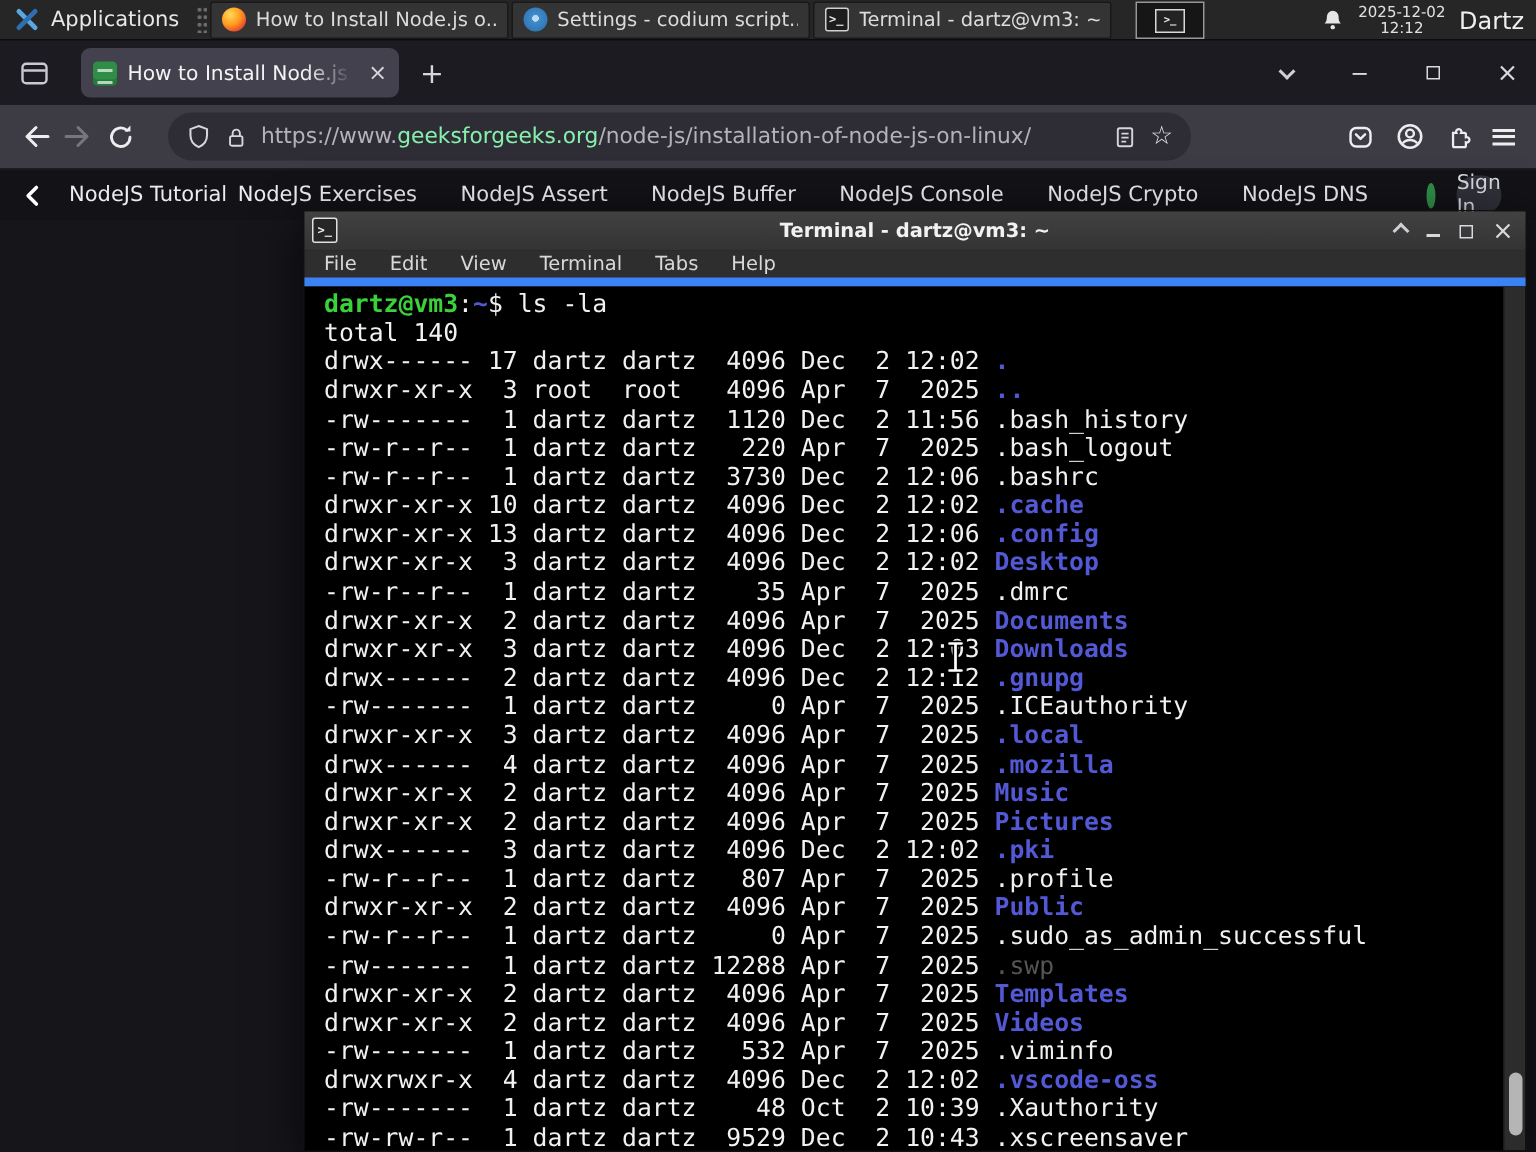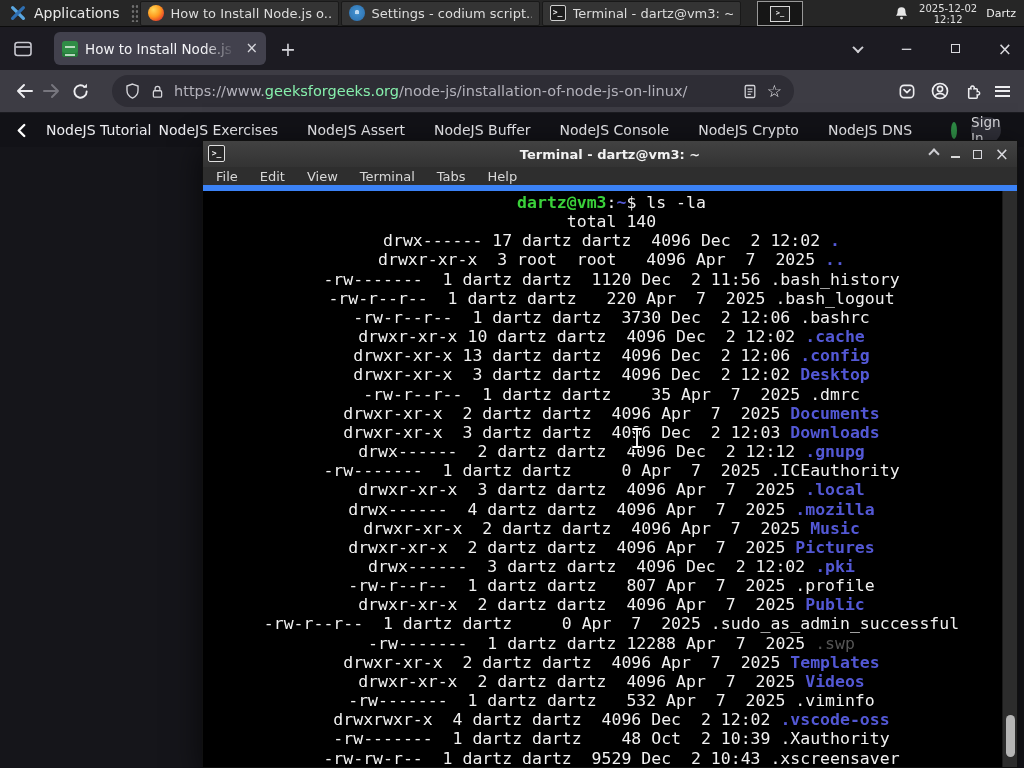--- a/index.html
+++ b/index.html
@@ -23,21 +23,21 @@
   .task-icon.firefox { background:radial-gradient(circle at 34% 30%, #ffd95a, #ff9a1f 45%, #e8442c 78%, #c42f22); }
   .task-icon.codium { background:radial-gradient(circle at 50% 45%, #bcd9f2 18%, #3f8ccb 20%, #2a6cab); }
   .task-icon.terminal { border-radius:2px; background:#1d1d1d; border:1px solid #cfcfcf; color:#e8e8e8;
                         font:bold 8px/13px "DejaVu Sans Mono", monospace; text-align:center; }
   .pager { position:absolute; left:757px; top:1px; width:46px; height:25px; border:1px solid #989898;
            background:#161616; display:flex; align-items:center; justify-content:center; }
   .pager-win { width:20px; height:16px; border:1px solid #d8d8d8; background:#222;
                color:#eee; font:bold 7px/13px "DejaVu Sans Mono", monospace; text-align:center; }
   .tray { position:absolute; right:0; top:0; height:27px; display:flex; align-items:center; gap:9px; padding:0 6px; }
   .clock { text-align:center; color:#e0e0e0; font-size:10px; line-height:11px; }
-  .tray-user { color:#efefef; font-size:11px; padding-right:2px; }
+  .tray-user { color:#efefef; font-size:16px; padding-right:2px; }
 
   
   #tabbar { position:absolute; top:27px; left:0; width:1024px; height:43px; background:#1c1b22;
             display:flex; align-items:center; }
   .ffview-btn { width:30px; height:30px; margin-left:8px; display:flex; align-items:center; justify-content:center; }
   .tab { width:212px; height:33px; margin-left:16px; background:var(--accent_tab); border-radius:6px;
          display:flex; align-items:center; padding:0 8px; gap:7px; }
   .favicon { flex:0 0 16px; height:16px; border-radius:3px; background:var(--gfg_green);
              box-shadow:inset 0 -4px 0 #267a3a; position:relative; }
   .favicon::after { content:""; position:absolute; left:3px; top:5px; width:10px; height:6px;
@@ -94,21 +94,21 @@
               font:bold 8px/15px "DejaVu Sans Mono", monospace; text-align:center; }
   .title-txt { width:100%; text-align:center; color:#f2f2f2; font-size:13px; font-weight:bold; }
   .title-btns { position:absolute; right:8px; top:0; height:26px; display:flex; align-items:center; gap:13px; }
   .t-min { width:9px; height:8px; border-bottom:2px solid #d9d9d9; }
   .menubar { height:24px; background:#2e2e2e; border-bottom:6px solid #3b82f6; display:flex; align-items:center;
              color:#d8d8d8; font-size:13px; flex:0 0 24px; }
   .menubar span { padding:0 11px; }
   .menubar span:first-child { margin-left:2px; }
   .termbody { flex:1; background:#000; position:relative; overflow:hidden;
               font:16.5px/19.16px "DejaVu Sans Mono", monospace; color:var(--term_fg);
-              padding:2px 0 0 3px;text-align:center; }
+              padding:2px 0 0 13px; }
   .trow { white-space:pre; height:19.16px; }
   .p-user { color:var(--term_green); font-weight:bold; }
   .p-cwd { color:var(--dir_blue); font-weight:bold; }
   .fn-dir { color:var(--dir_blue); font-weight:bold; }
   .fn-file { color:var(--term_fg); }
   .fn-dim { color:var(--dim_gray); }
   .t-scroll { position:absolute; right:0; top:0; width:15px; height:100%; background:#2c2c2c; border-left:1px solid #1a1a1a; }
   .t-thumb { position:absolute; left:3px; top:524px; width:9px; height:42px; background:#b5b5b5; border-radius:5px; }
 
   

